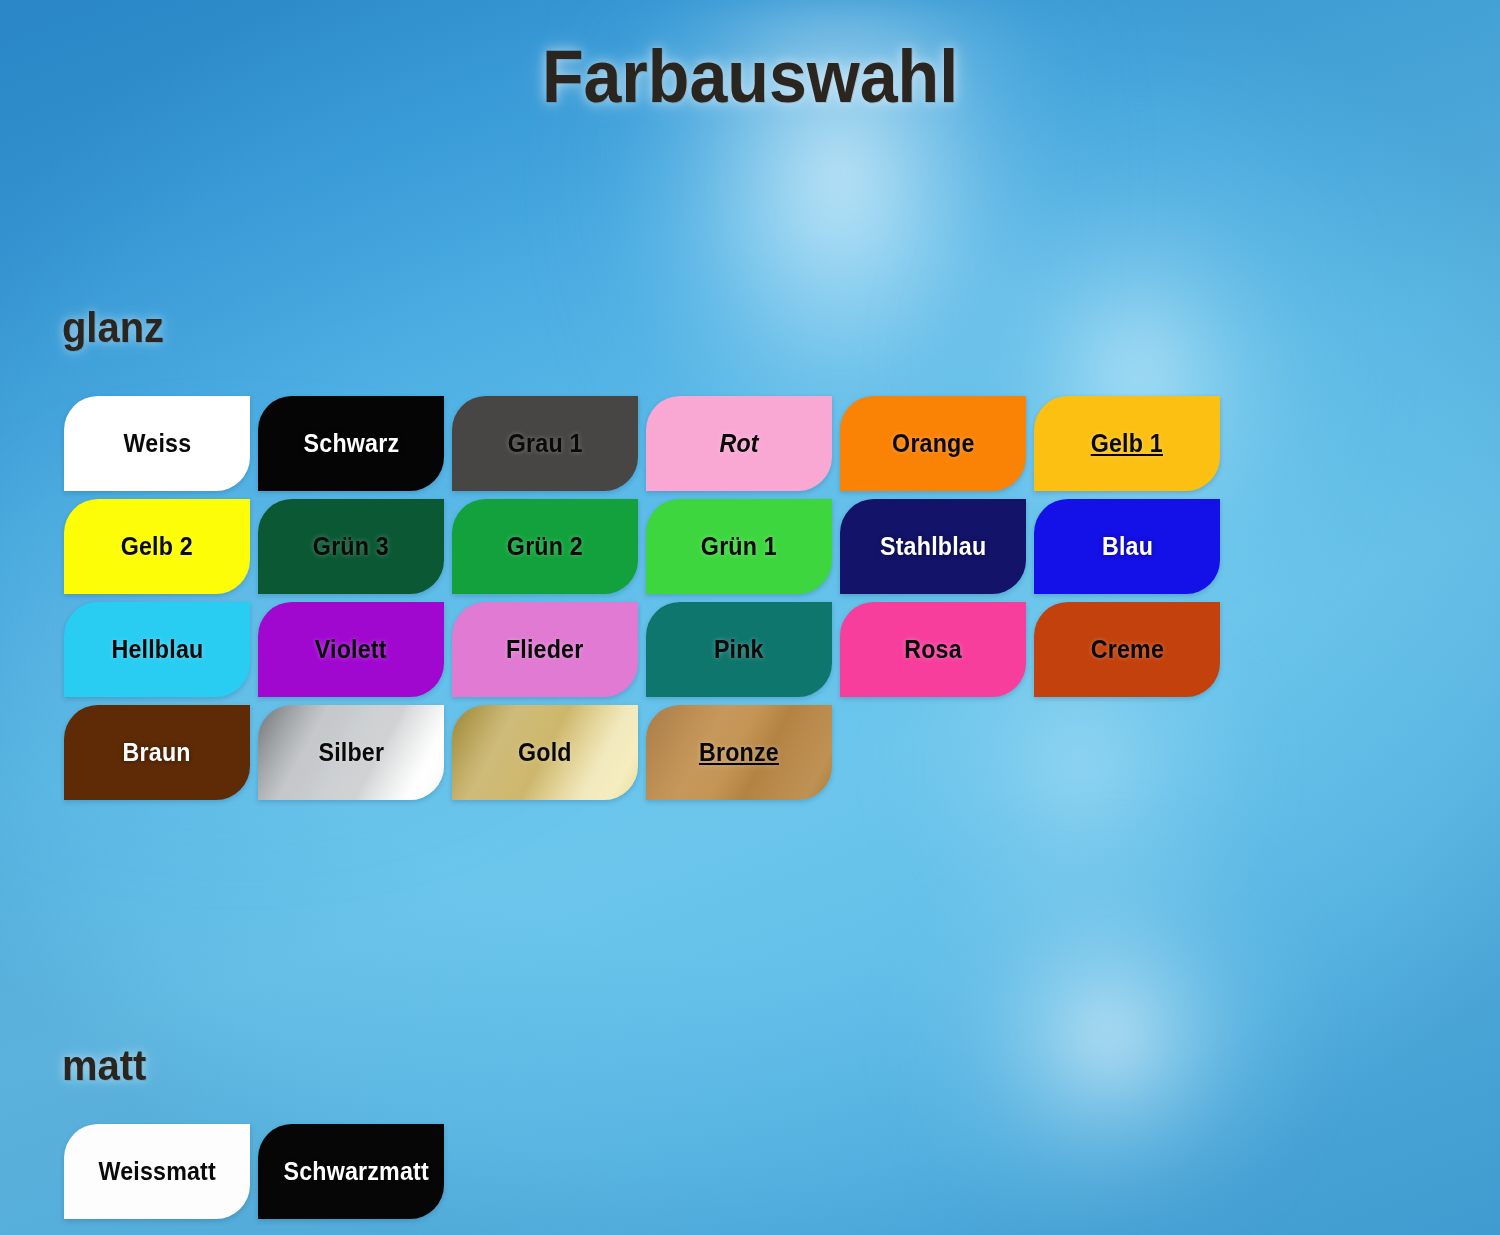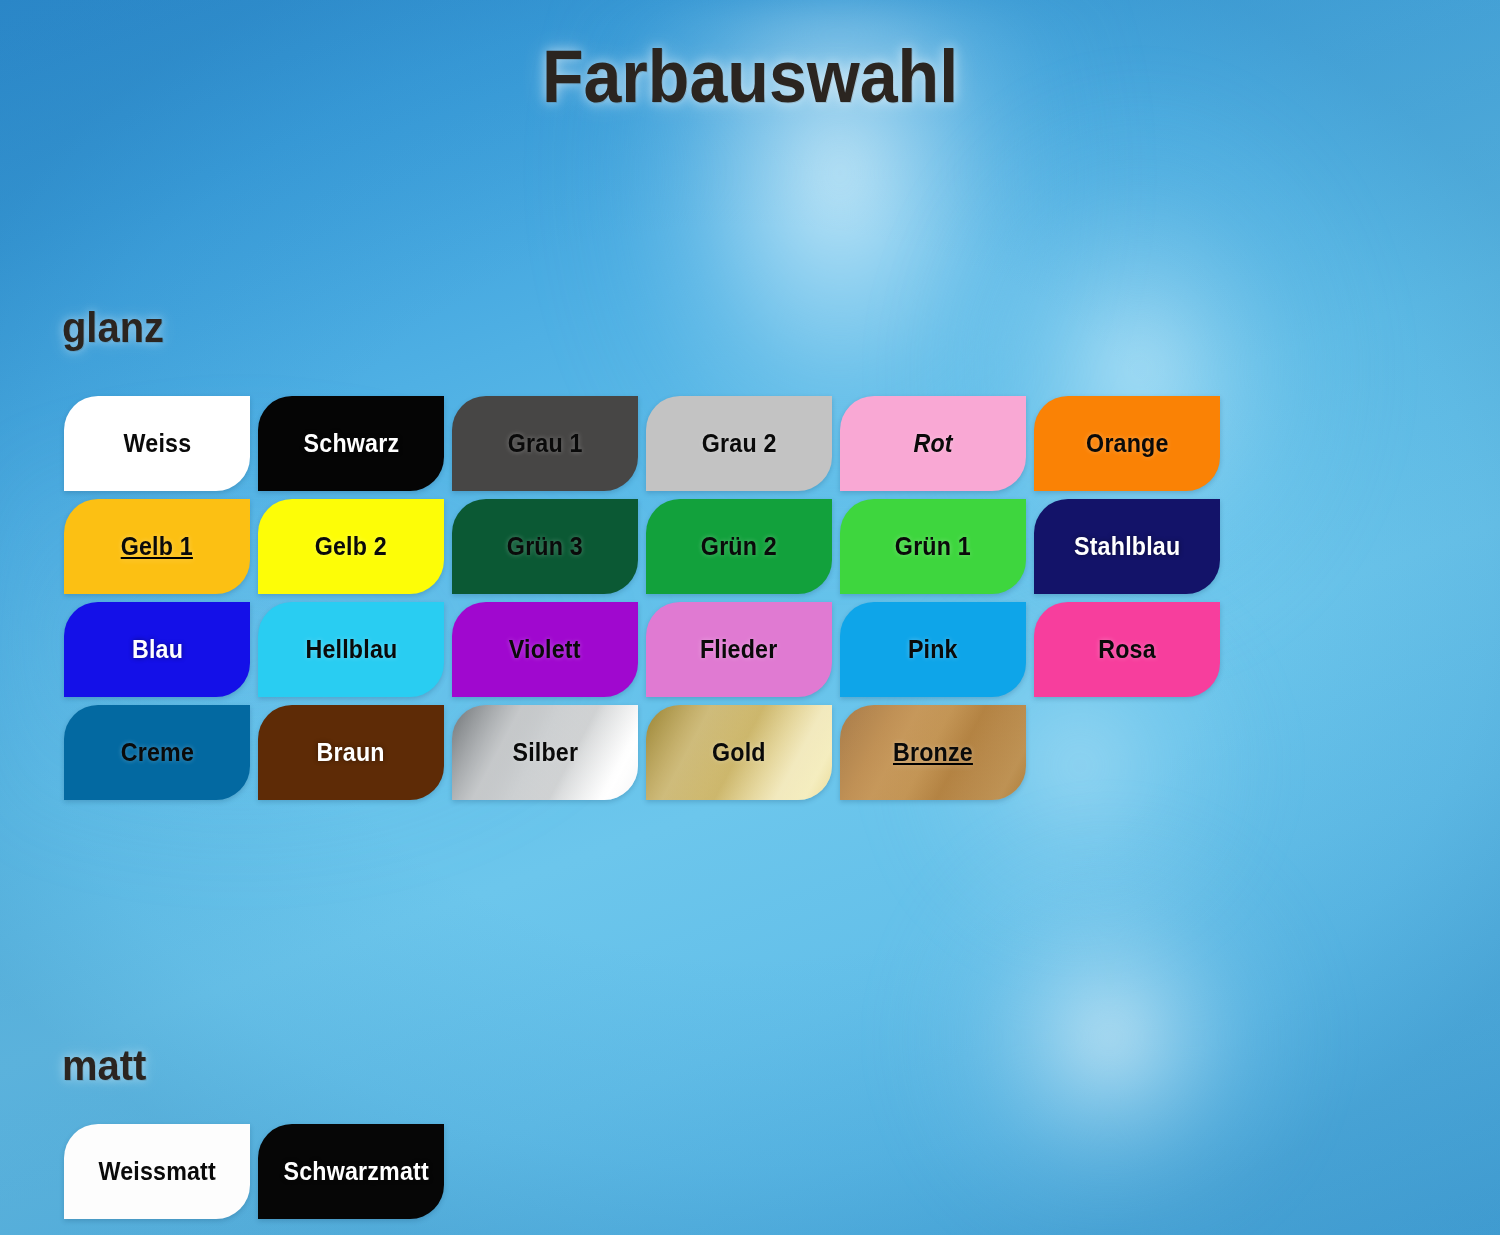--- a/index.html
+++ b/index.html
@@ -214,23 +214,20 @@
     <div class="swatch-grid grid-glanz" id="grid-glanz">
         <div class="swatch" style="background: rgb(255, 255, 255);">
           <span class="swatch-label label-dark">Weiss</span>
         </div>
         <div class="swatch" style="background: rgb(5, 5, 5);">
           <span class="swatch-label label-light">Schwarz</span>
         </div>
         <div class="swatch" style="background: rgb(71, 70, 69);">
           <span class="swatch-label label-dark">Grau 1</span>
         </div>
-        <div class="swatch" style="background: rgb(195, 195, 195);">
-          <span class="swatch-label label-dark">Grau 2</span>
-        </div>
         <div class="swatch" style="background: #f9a8d4; font-style: italic;">
           <span class="swatch-label label-dark">Rot</span>
         </div>
         <div class="swatch" style="background: rgb(250, 130, 5);">
           <span class="swatch-label label-dark">Orange</span>
         </div>
         <div class="swatch" style="background: rgb(252, 192, 19); text-decoration: underline;">
           <span class="swatch-label label-dark">Gelb 1</span>
         </div>
         <div class="swatch" style="background: rgb(253, 253, 7);">
@@ -253,27 +250,27 @@
         </div>
         <div class="swatch" style="background: rgb(41, 205, 242);">
           <span class="swatch-label label-dark">Hellblau</span>
         </div>
         <div class="swatch" style="background: rgb(160, 8, 207);">
           <span class="swatch-label label-dark">Violett</span>
         </div>
         <div class="swatch" style="background: rgb(224, 122, 210);">
           <span class="swatch-label label-dark">Flieder</span>
         </div>
-        <div class="swatch" style="background: #0ea5e9;">
+        <div class="swatch" style="background: #0f766e;">
           <span class="swatch-label label-dark">Pink</span>
         </div>
         <div class="swatch" style="background: rgb(247, 62, 157);">
           <span class="swatch-label label-dark">Rosa</span>
         </div>
-        <div class="swatch" style="background: #0369a1;">
+        <div class="swatch" style="background: #c2410c;">
           <span class="swatch-label label-dark">Creme</span>
         </div>
         <div class="swatch" style="background: rgb(94, 43, 6);">
           <span class="swatch-label label-light">Braun</span>
         </div>
         <div class="swatch metal metal-silber" style="background: linear-gradient(118deg, rgb(111, 115, 118) 0%, rgb(157, 161, 164) 22%, rgb(201, 204, 206) 44%, rgb(238, 240, 241) 66%, rgb(255, 255, 255) 86%, rgb(242, 243, 244) 100%);">
           <span class="swatch-label label-dark">Silber</span>
         </div>
         <div class="swatch metal metal-gold" style="background: linear-gradient(118deg, rgb(154, 132, 52) 0%, rgb(189, 165, 86) 22%, rgb(214, 193, 115) 44%, rgb(231, 215, 143) 66%, rgb(241, 231, 173) 88%, rgb(227, 210, 137) 100%);">
           <span class="swatch-label label-dark">Gold</span>

